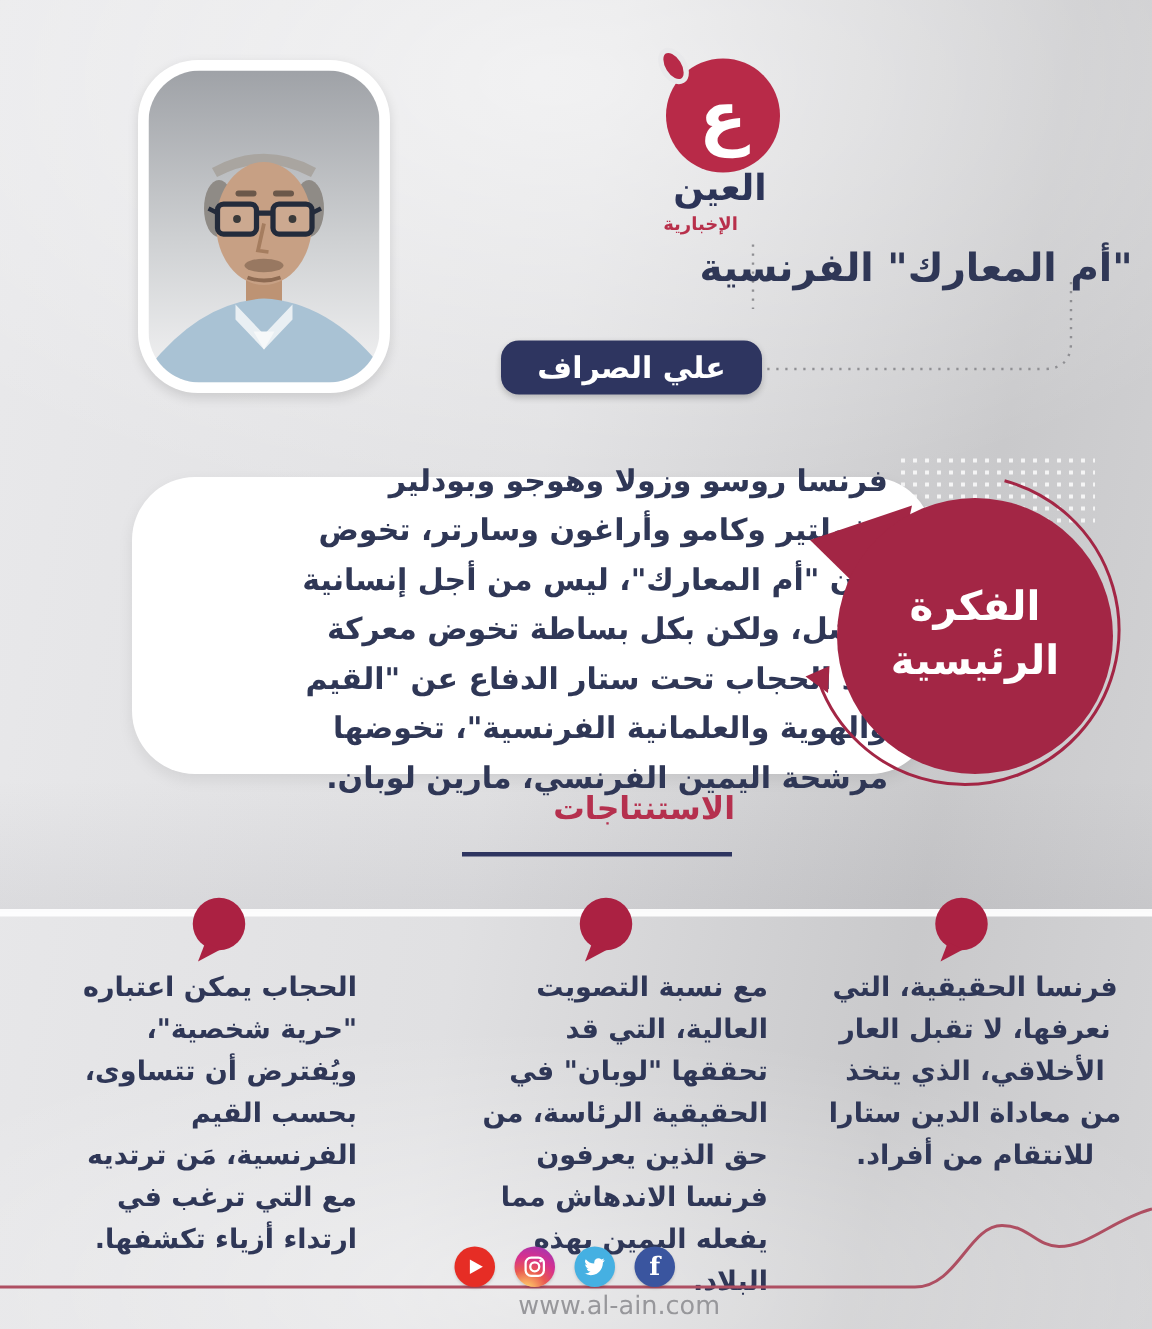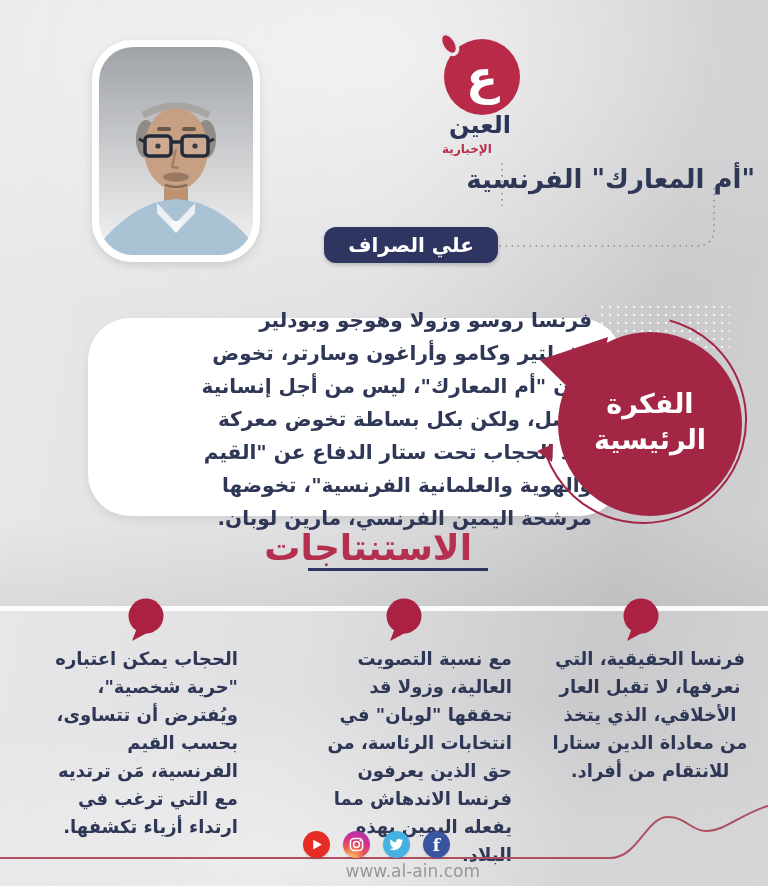--- a/index.html
+++ b/index.html
@@ -22,39 +22,39 @@
   .logo-wordmark{left:425px;top:111px;width:110px;text-align:center;
     font-weight:bold;font-size:24px;color:#2c3458;}
   .logo-tagline{left:437px;top:142px;width:60px;text-align:center;
     font-weight:bold;font-size:12px;color:#b8304b;}
 
   .dotted-path{left:0;top:0;width:768px;height:300px;pointer-events:none;z-index:1;}
 
   .main-title{right:13px;top:164px;width:330px;text-align:right;direction:rtl;
     font-weight:bold;font-size:26px;color:#2f3756;z-index:2;}
 
-  .author-badge{left:324px;top:227px;width:174px;height:36px;background:#2e3560;
+  .author-badge{left:334px;top:227px;width:174px;height:36px;background:#2e3560;
     border-radius:12px;color:#fff;font-weight:bold;font-size:20px;line-height:36px;
     text-align:center;direction:rtl;z-index:2;box-shadow:0 2px 4px rgba(0,0,0,.2);}
 
   
   .dot-pattern{left:598px;top:303px;width:132px;height:48px;z-index:1;
     background-image:radial-gradient(rgba(255,255,255,.8) 1.4px, transparent 1.6px);
     background-size:8px 8px;}
   .idea-box{left:88px;top:318px;width:534px;height:198px;background:#fff;border-radius:42px;
     box-shadow:0 4px 10px rgba(0,0,0,.08);z-index:2;box-sizing:border-box;
     padding:24px 30px 20px 110px;display:flex;align-items:center;}
   .idea-text{width:100%;direction:rtl;text-align:right;font-weight:bold;font-size:20px;
     line-height:33px;color:#2f3756;}
   .idea-circle{left:520px;top:315px;width:246px;height:220px;z-index:3;}
   .idea-circle text{font-family:"DejaVu Sans",sans-serif;}
 
   
-  .concl-heading{left:282px;top:527px;width:190px;text-align:right;direction:rtl;
-    font-weight:bold;font-size:36px;color:#b5304e;z-index:2;}
+  .concl-heading{left:300px;top:527px;width:190px;text-align:right;direction:rtl;
+    font-weight:bold;font-size:21px;color:#b5304e;z-index:2;}
   .concl-underline{left:308px;top:568px;width:180px;height:3px;background:#2e3560;z-index:2;}
   .shade-band{left:0;top:520px;width:768px;height:88px;z-index:0;
     background:linear-gradient(180deg,rgba(110,110,120,0),rgba(110,110,120,.10));}
   .divider{left:0;top:606px;width:768px;height:5px;background:rgba(255,255,255,.92);z-index:1;}
   .bubble{width:40px;height:46px;z-index:2;}
   .bubble-1{left:621px;top:597px;}
   .bubble-2{left:384px;top:597px;}
   .bubble-3{left:126px;top:597px;}
   .concl-text{top:645px;direction:rtl;text-align:right;font-weight:bold;font-size:18px;
     line-height:28px;color:#2f3757;z-index:2;}
@@ -155,21 +155,21 @@
   <svg class="abs bubble bubble-2" viewBox="0 0 40 46">
     <circle cx="20" cy="19" r="17.5" fill="#ab2142"></circle>
     <path d="M11 31 L6 44 L21 36 Z" fill="#ab2142"></path>
   </svg>
   <svg class="abs bubble bubble-3" viewBox="0 0 40 46">
     <circle cx="20" cy="19" r="17.5" fill="#ab2142"></circle>
     <path d="M11 31 L6 44 L21 36 Z" fill="#ab2142"></path>
   </svg>
 
   <div class="abs concl-text concl-text-1">فرنسا الحقيقية، التي نعرفها، لا تقبل العار الأخلاقي، الذي يتخذ من معاداة الدين ستارا للانتقام من أفراد.</div>
-  <div class="abs concl-text concl-text-2">مع نسبة التصويت العالية، وزولا قد تحققها "لوبان" في انتخابات الرئاسة، من حق الذين يعرفون فرنسا الاندهاش مما يفعله اليمين بهذه البلاد.</div>
+  <div class="abs concl-text concl-text-2">مع نسبة التصويت العالية، التي قد تحققها "لوبان" في الحقيقية الرئاسة، من حق الذين يعرفون فرنسا الاندهاش مما يفعله اليمين بهذه البلاد.</div>
   <div class="abs concl-text concl-text-3">الحجاب يمكن اعتباره "حرية شخصية"، ويُفترض أن تتساوى، بحسب القيم الفرنسية، مَن ترتديه مع التي ترغب في ارتداء أزياء تكشفها.</div>
 
   <div class="abs social-row">
     <div class="social social-youtube">
       <svg width="13" height="13" viewBox="0 0 12 12">
           <polygon points="3,1.5 11,6 3,10.5" fill="#fff"></polygon>
         </svg>
     </div>
     <div class="social social-instagram">
       <svg width="15" height="15" viewBox="0 0 16 16">

